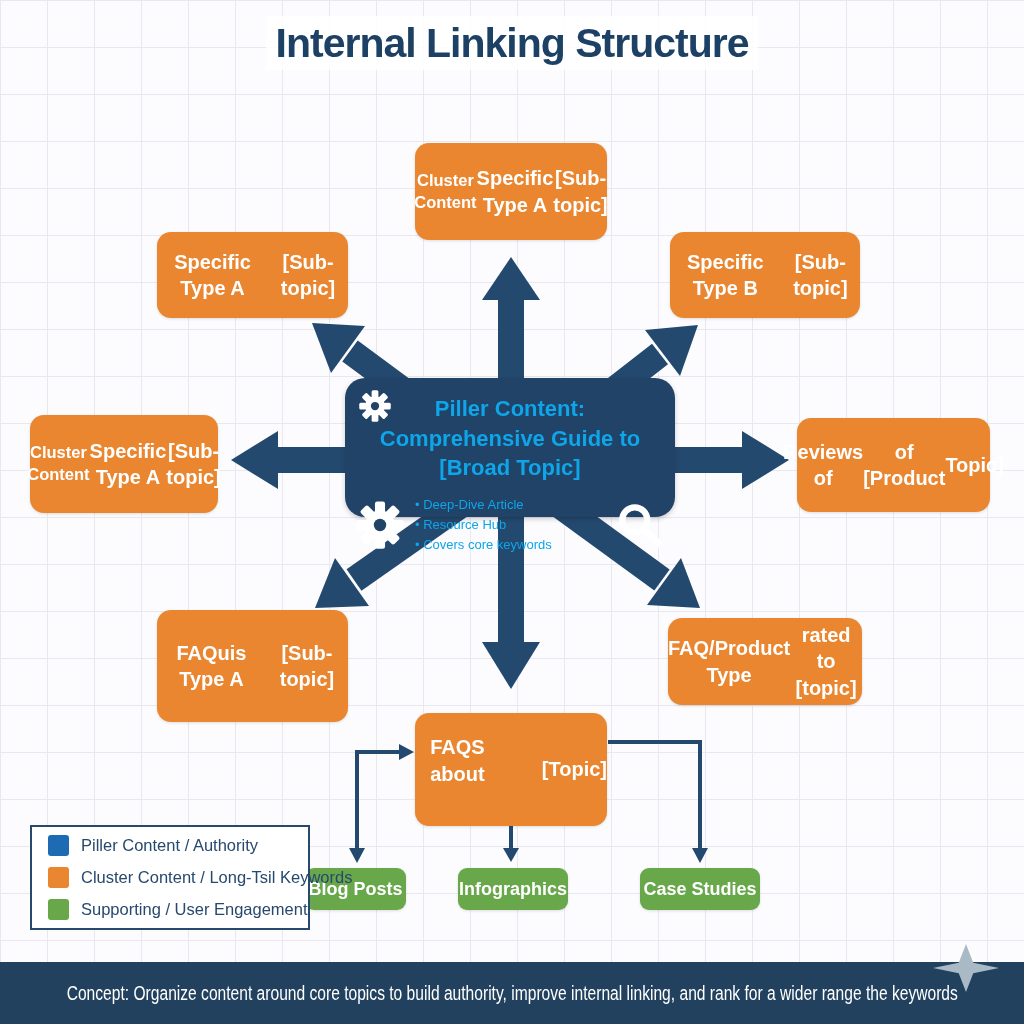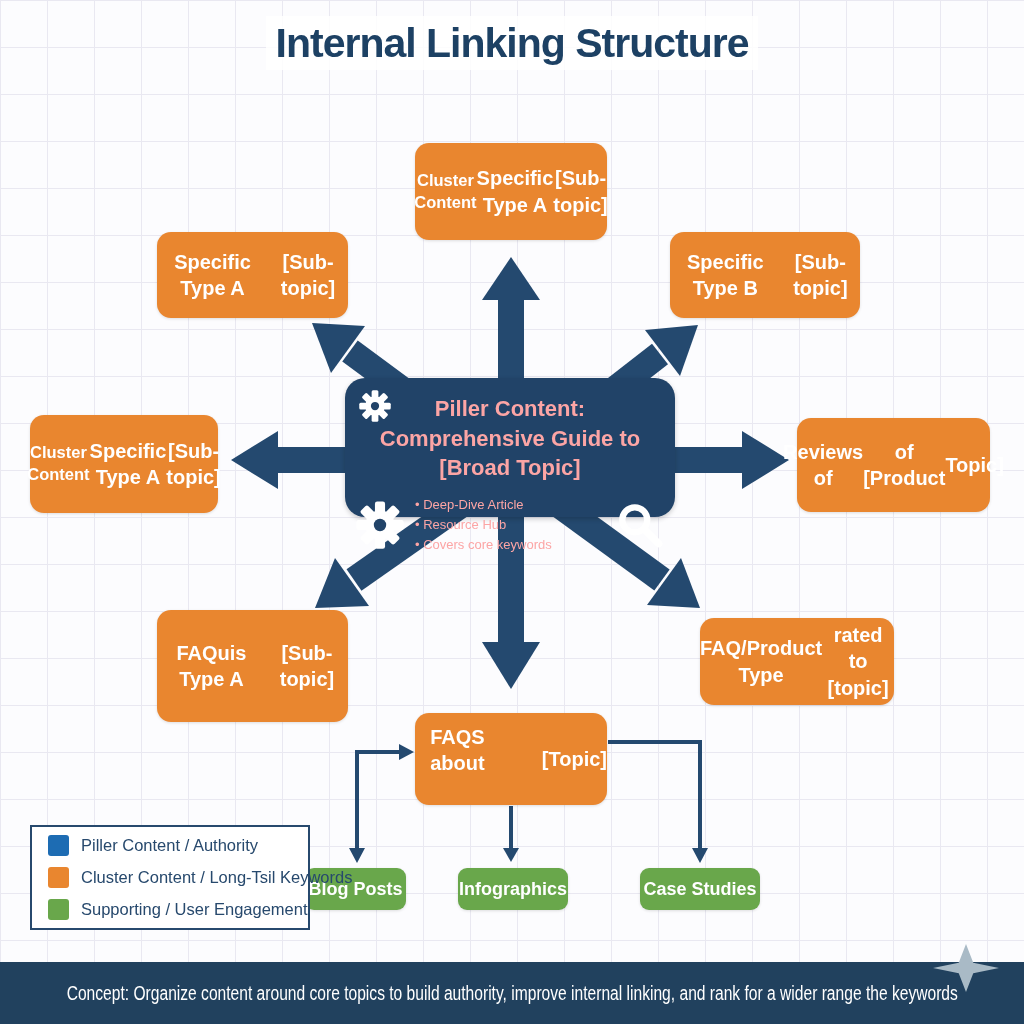--- a/index.html
+++ b/index.html
@@ -29,27 +29,27 @@
   }
   .orange{background:#e9862f;}
   .node .ln{font-size:20px;}
   .small-first .ln0{font-size:16.5px;}
   .n-top{left:415px;top:143px;width:192px;height:97px;}
   .n-top-left{left:157px;top:232px;width:191px;height:86px;}
   .n-top-right{left:670px;top:232px;width:190px;height:86px;}
   .n-left{left:30px;top:415px;width:188px;height:98px;}
   .n-right{left:797px;top:418px;width:193px;height:94px;}
   .n-bottom-left{left:157px;top:610px;width:191px;height:112px;}
-  .n-bottom-right{left:700px;top:618px;width:194px;height:87px;}
-  .n-faqs{left:415px;top:713px;width:192px;height:92px;gap:42px;}
+  .n-bottom-right{left:668px;top:618px;width:194px;height:87px;}
+  .n-faqs{left:415px;top:713px;width:192px;height:113px;gap:42px;}
   .n-faqs .ln0{margin-bottom:18px;}
 
   .center-node{
     position:absolute;z-index:2;left:345px;top:378px;width:330px;height:139px;
-    background:#214368;border-radius:20px;color:#fca5a5;
+    background:#214368;border-radius:20px;color:#0ea5e9;
     box-shadow:0 2px 5px rgba(0,0,0,.2);
   }
   .center-title{margin-top:16px;text-align:center;font-size:22px;font-weight:800;line-height:1.35;}
   .center-bullets{margin-top:12px;margin-left:70px;font-size:13px;font-weight:500;line-height:1.55;text-align:left;}
   .center-bullets .ln::before{content:"•  ";}
   .icon{position:absolute;}
   .gear-top{left:12px;top:10px;width:36px;height:36px;}
   .gear-bottom{left:8px;top:120px;width:54px;height:54px;}
   .search-pos{left:270px;top:122px;width:50px;height:50px;}
 

